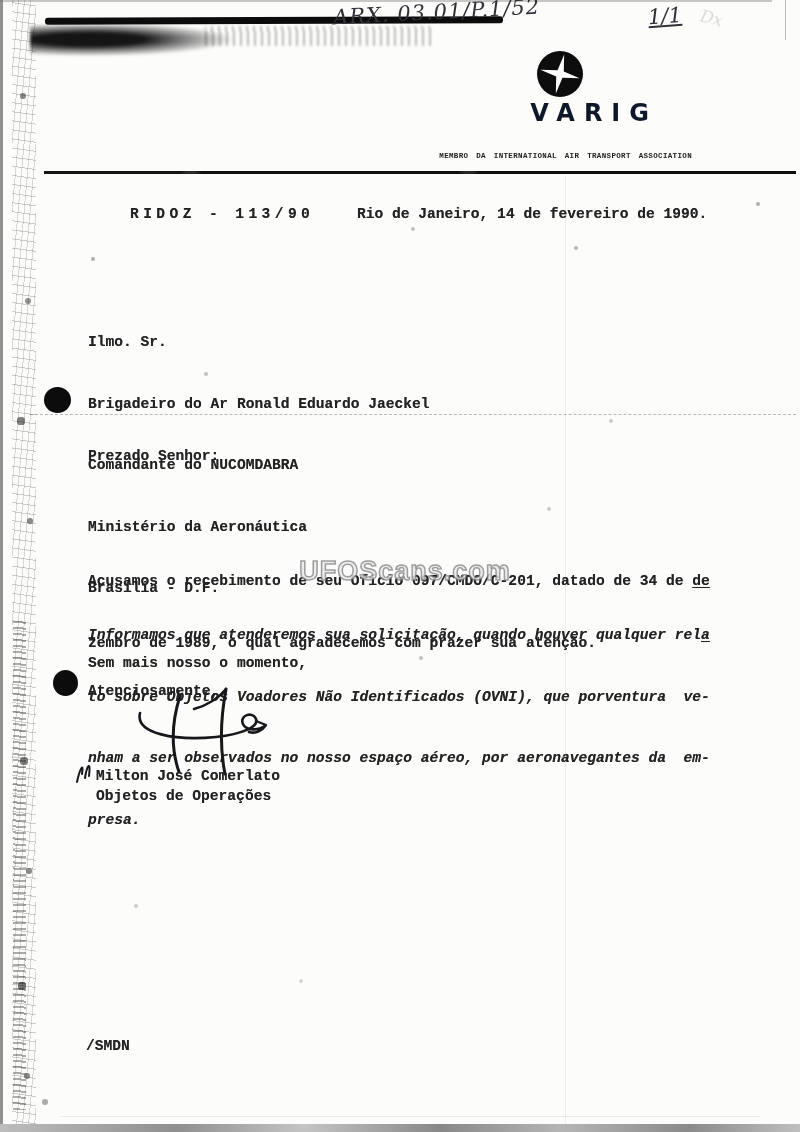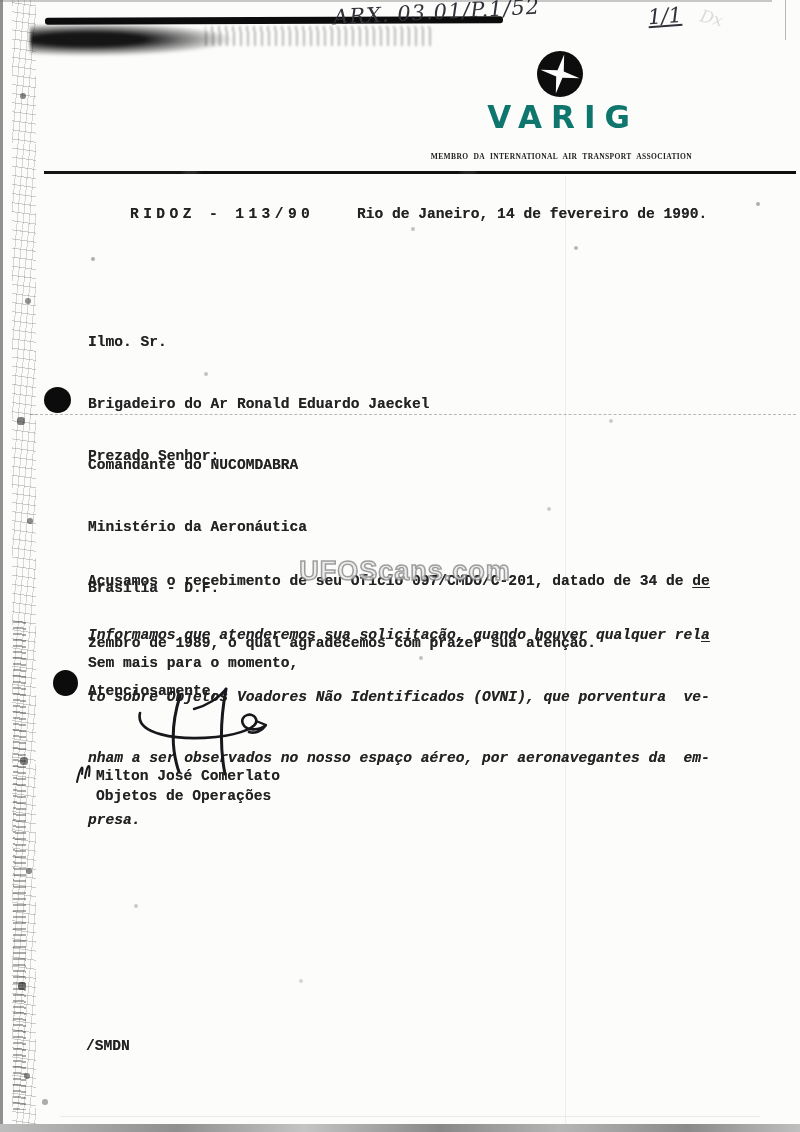--- a/index.html
+++ b/index.html
@@ -10,23 +10,23 @@
   
   .tw{font-family:"Liberation Mono","DejaVu Sans Mono",monospace;font-weight:bold;
       font-size:14.6px;line-height:20.5px;white-space:pre;color:#222;
       text-shadow:0 0 .4px rgba(30,30,30,.55);}
   .u{text-decoration:underline;text-underline-offset:2px;}
 
   
   .hand{font-family:"DejaVu Serif",serif;font-style:italic;color:#31313a;}
 
   
-  .brand{font-family:"DejaVu Sans",sans-serif;font-weight:bold;font-size:31px;
-         letter-spacing:9px;color:#0f766e;text-align:center;transform:scaleY(1.02);}
-  .membership{font-family:Liberation Serif, serif;font-weight:bold;font-size:7.5px;
+  .brand{font-family:"DejaVu Sans",sans-serif;font-weight:bold;font-size:24px;
+         letter-spacing:9px;color:#0f172a;text-align:right;transform:scaleY(1.02);}
+  .membership{font-family:Liberation Mono, monospace;font-weight:bold;font-size:7.5px;
               letter-spacing:.35px;word-spacing:3px;color:#222;white-space:nowrap;text-align:right;}
   .rule{height:3px;background:linear-gradient(90deg,#151515 0 18%,#2a2a2a 19% 20%,#101010 21% 55%,#262626 56% 57%,#0e0e0e 58% 100%);}
 
   
   .watermark{font-family:"Liberation Sans",sans-serif;font-weight:bold;font-size:27px;
              letter-spacing:1px;color:rgba(190,190,190,.28);
              -webkit-text-stroke:1.5px rgba(105,105,105,.62);
              text-shadow:0 0 1px rgba(255,255,255,.7);}
 
   
@@ -122,21 +122,21 @@
 
   <div class="abs watermark" style="left:290px;top:556px;width:230px;text-align:center;">UFOScans.com</div>
 
   <div class="abs tw" style="left:88px;top:584px;font-style:italic;">
     <div><span>Informamos que atenderemos sua solicitação, quando houver qualquer rel</span><span class="u">a</span></div>
     <div>to sobre Objetos Voadores Não Identificados (OVNI), que porventura  ve-</div>
     <div>nham a ser observados no nosso espaço aéreo, por aeronavegantes da  em-</div>
     <div>presa.</div>
   </div>
 
-  <div class="abs tw" style="left:88px;top:653px;">Sem mais para o momento,</div>
+  <div class="abs tw" style="left:88px;top:653px;">Sem mais nosso o momento,</div>
   <div class="abs tw" style="left:88px;top:681px;">Atenciosamente,</div>
 
   <div class="abs" style="left:118px;top:686px;">
     <svg width="190" height="92" viewBox="0 0 190 92" fill="none" stroke="#17171c" stroke-linecap="round">
       <path d="M62,10 C55,32 52,60 61,86" stroke-width="3"></path>
       <path d="M108,3 C103,30 101,58 107,88" stroke-width="3"></path>
       <path d="M108,3 C99,14 87,20 76,23" stroke-width="2.4"></path>
       <path d="M22,27 C17,48 58,55 98,51 C124,48 141,41 138,33 C135,25 121,29 125,38 C128,45 141,45 148,39 C144,45 137,48 131,46" stroke-width="2.6"></path>
       <path d="M148,39 L138,35" stroke-width="2.2"></path>
     </svg>

